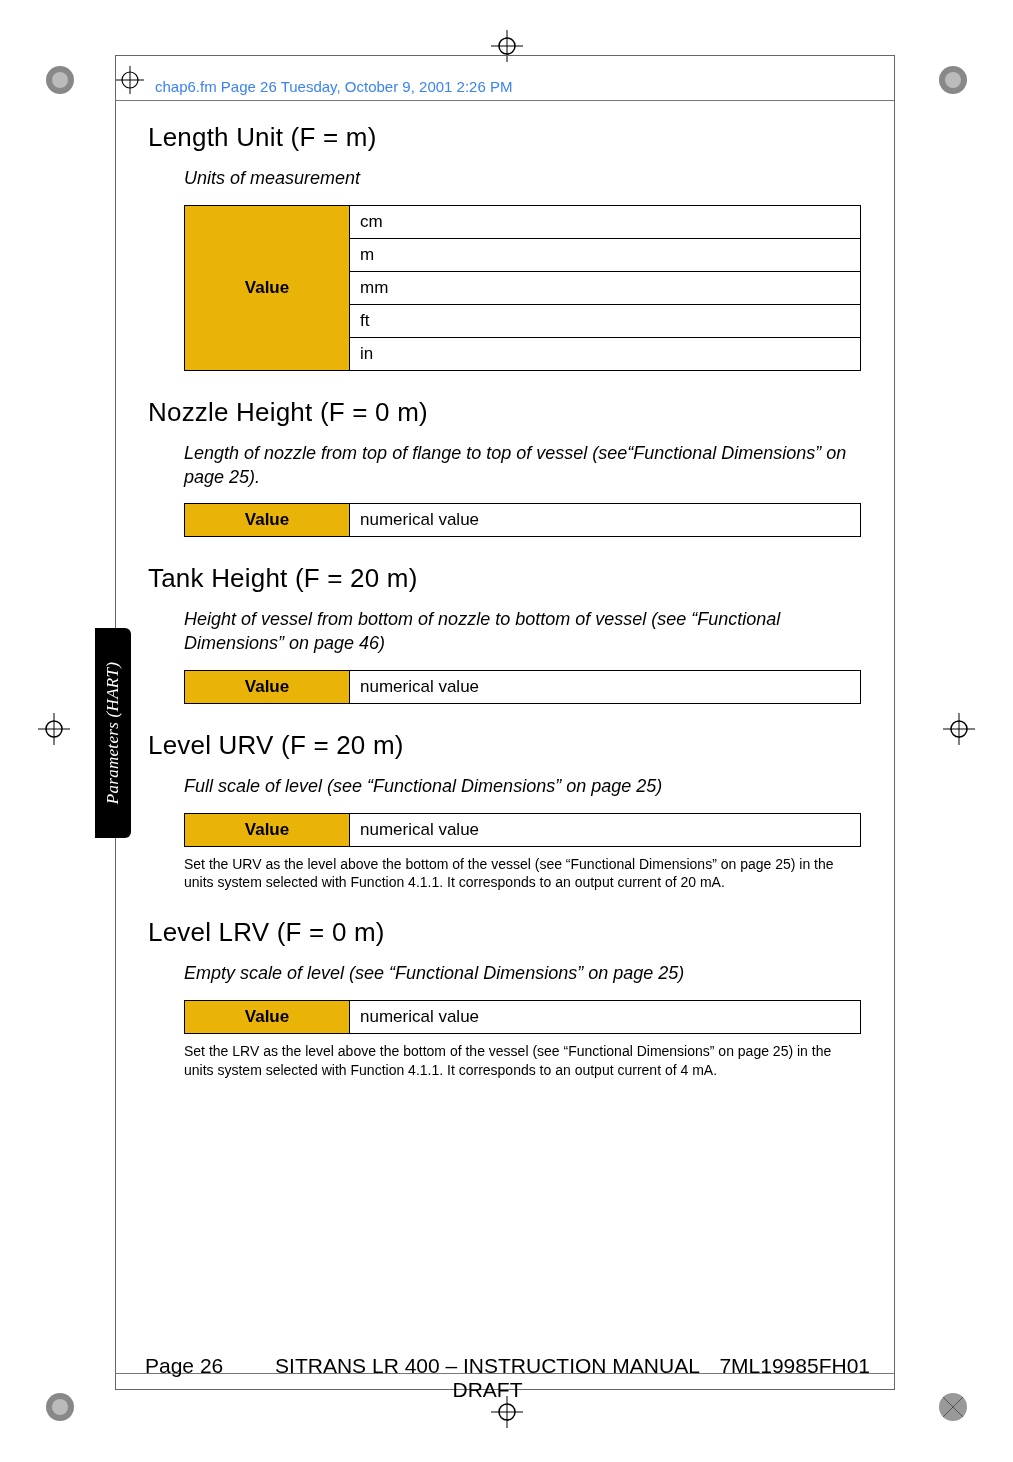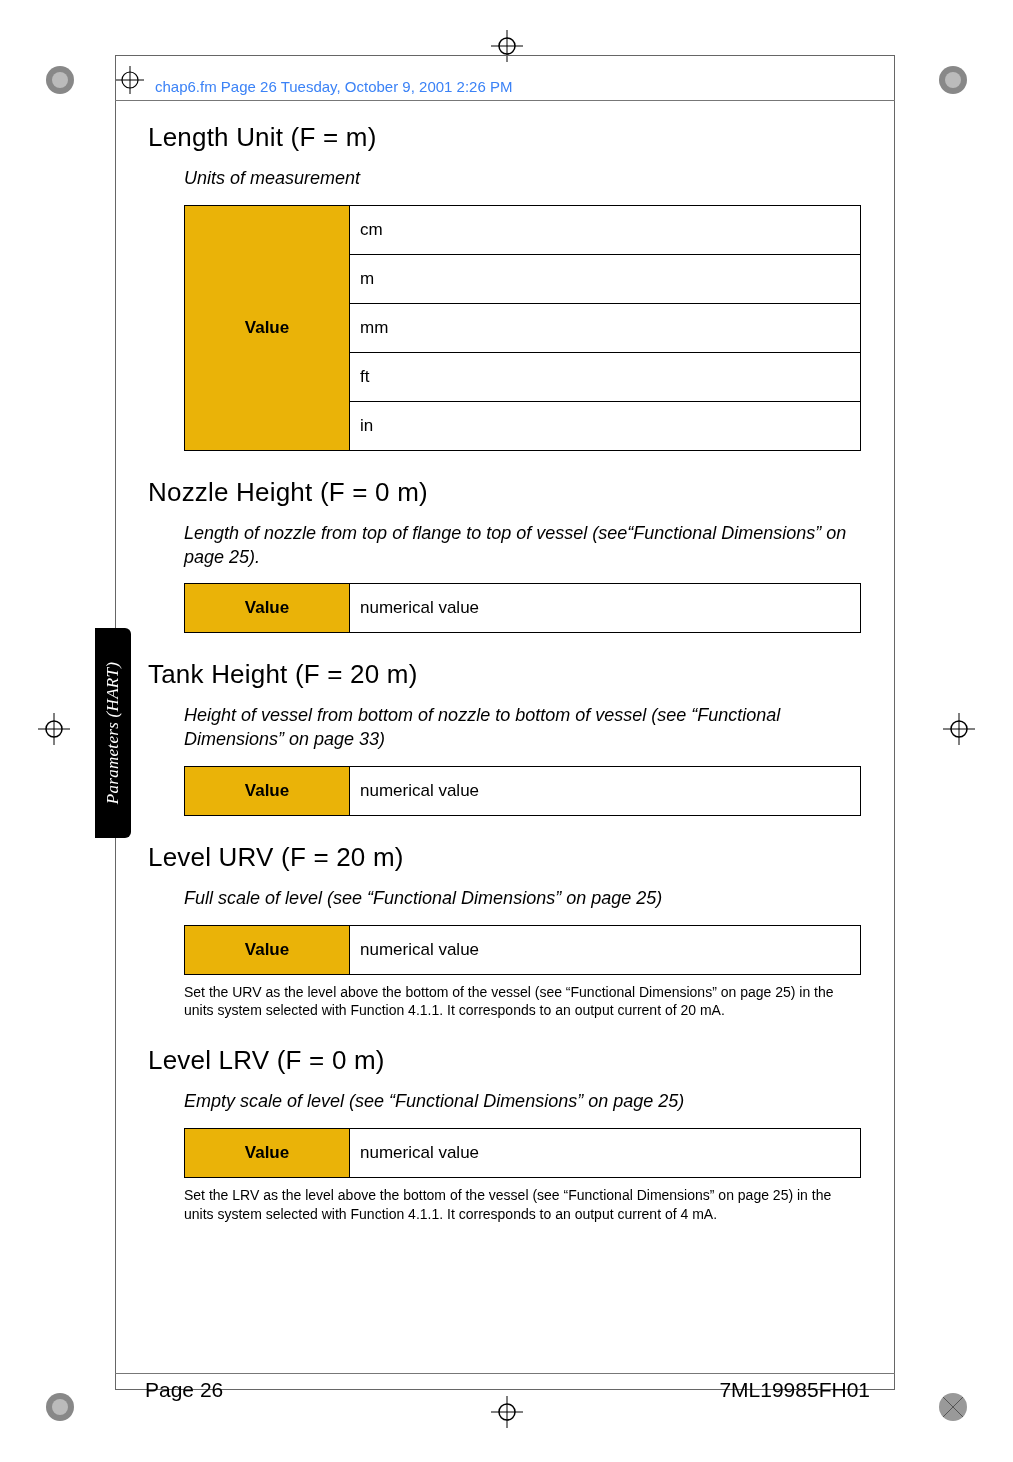--- a/index.html
+++ b/index.html
@@ -88,21 +88,21 @@
     font-family: Arial, Helvetica, sans-serif;
   }
   table.param {
     border-collapse: collapse;
     width: 677px;
     margin-left: 36px;
     margin-bottom: 8px;
   }
   table.param td, table.param th {
     border:1px solid #000;
-    padding:14px 10px;
+    padding:6px 10px;
     font-size:17px;
     text-align:left;
   }
   table.param th {
     background:#eab308;
     font-weight:bold;
     text-align:center;
     width:165px;
   }
   .footer {
@@ -224,21 +224,21 @@
   <table class="param">
     <tbody>
         <tr>
       <th>Value</th>
       <td>numerical value</td>
     </tr>
   </tbody>
     </table>
 
   <h2 class="section">Tank Height (F = 20 m)</h2>
-  <p class="subtext">Height of vessel from bottom of nozzle to bottom of vessel (see “Functional Dimensions” on page 33)</p>
+  <p class="subtext">Height of vessel from bottom of nozzle to bottom of vessel (see “Functional Dimensions” on page 46)</p>
   <table class="param">
     <tbody>
         <tr>
       <th>Value</th>
       <td>numerical value</td>
     </tr>
   </tbody>
     </table>
 
   <h2 class="section">Level URV (F = 20 m)</h2>
@@ -262,14 +262,15 @@
       <td>numerical value</td>
     </tr>
   </tbody>
     </table>
   <p class="body-text">Set the LRV as the level above the bottom of the vessel (see “Functional Dimensions” on page 25) in the units system selected with Function 4.1.1. It corresponds to an output current of 4 mA.</p>
 
 </div>
 
 <div class="footer">
   <div class="left">Page 26</div>
+  <div class="mid">SITRANS LR 400 – INSTRUCTION MANUAL DRAFT</div>
   <div class="right">7ML19985FH01</div>
 </div>
 
 </body></html>

